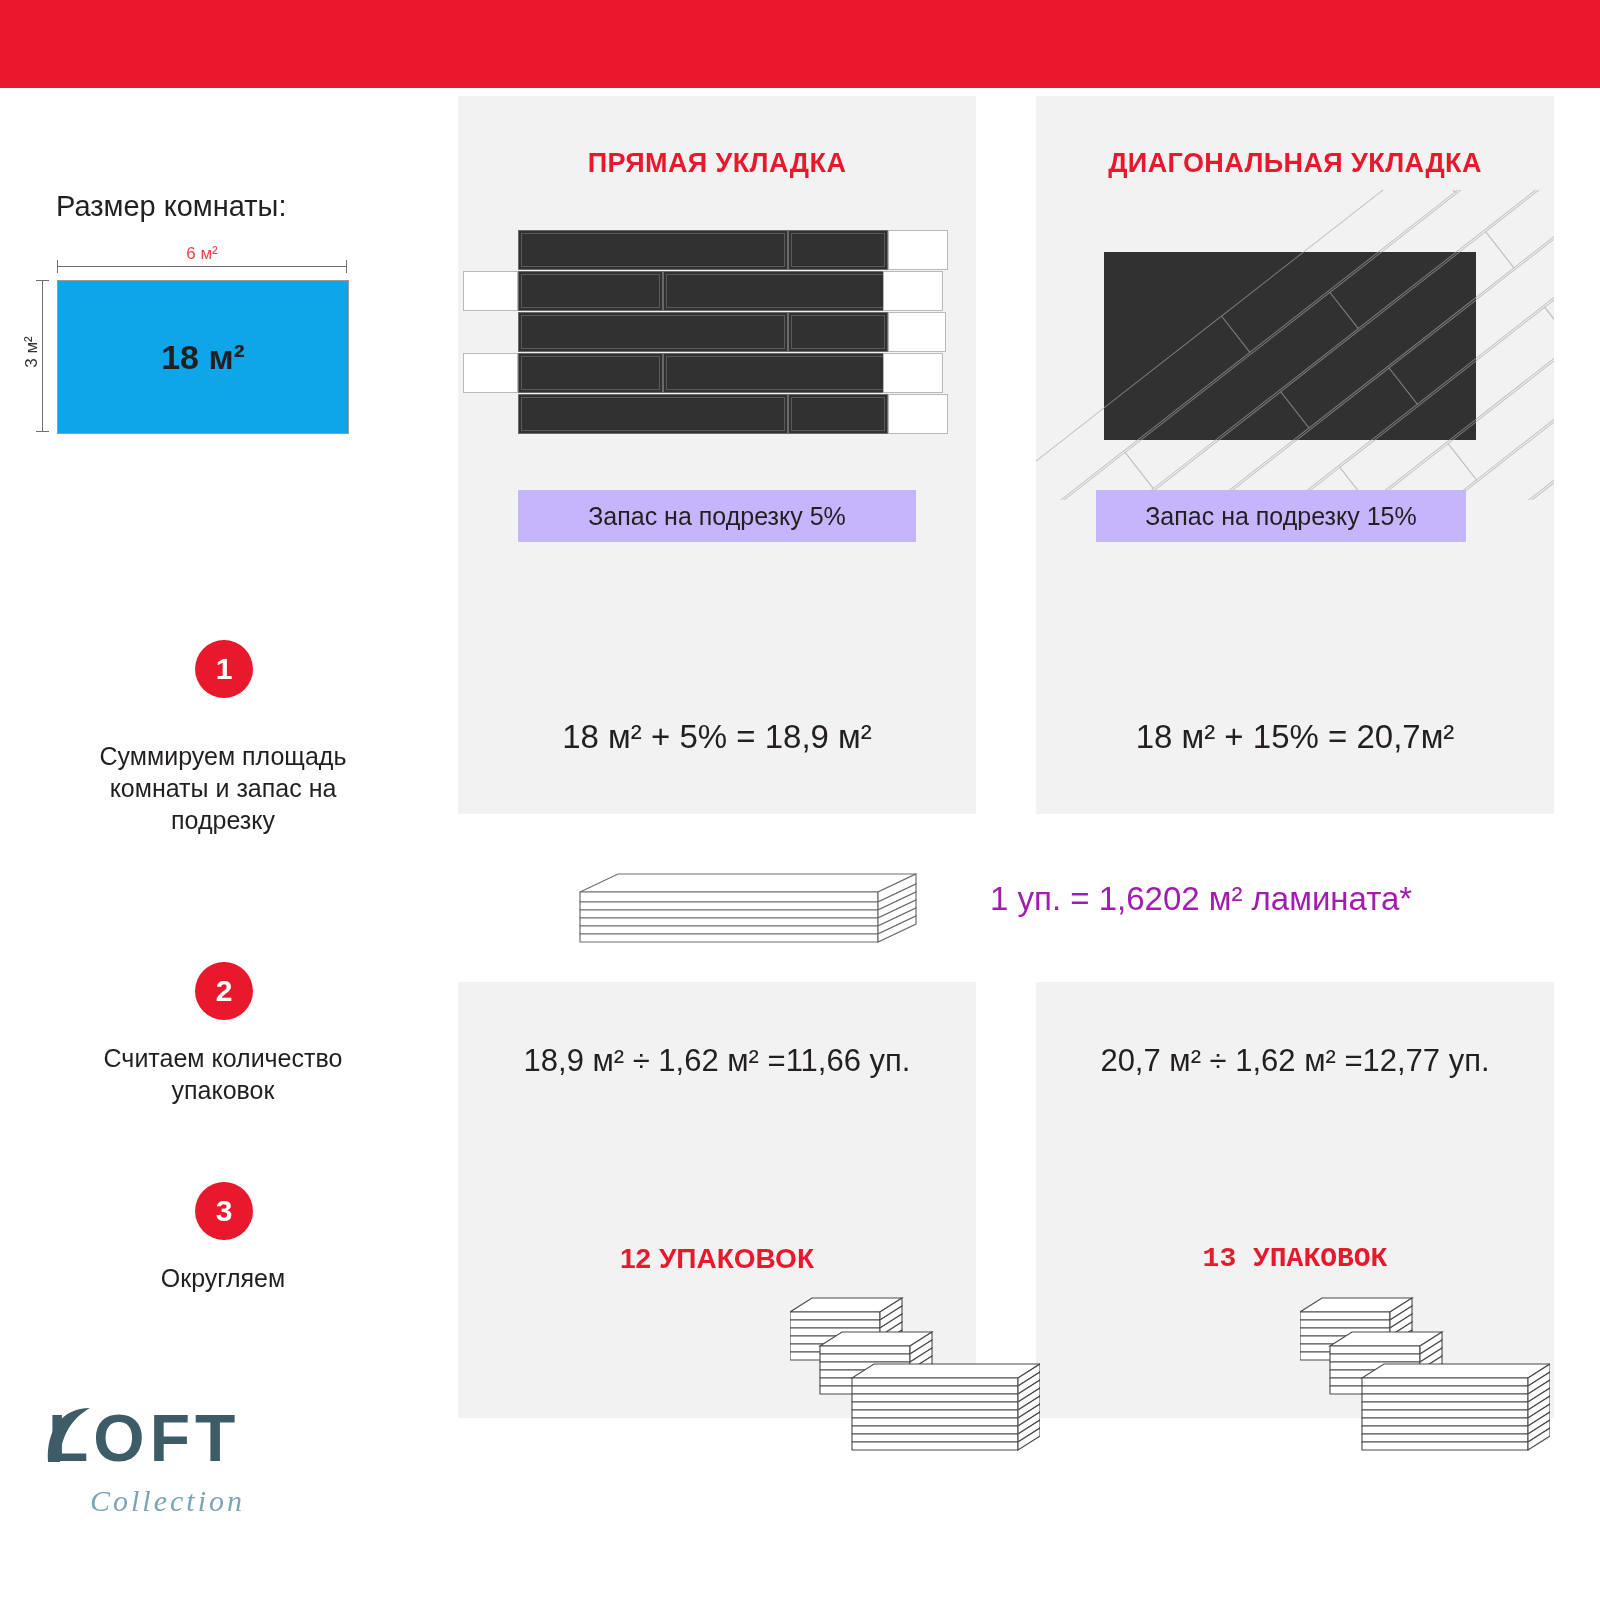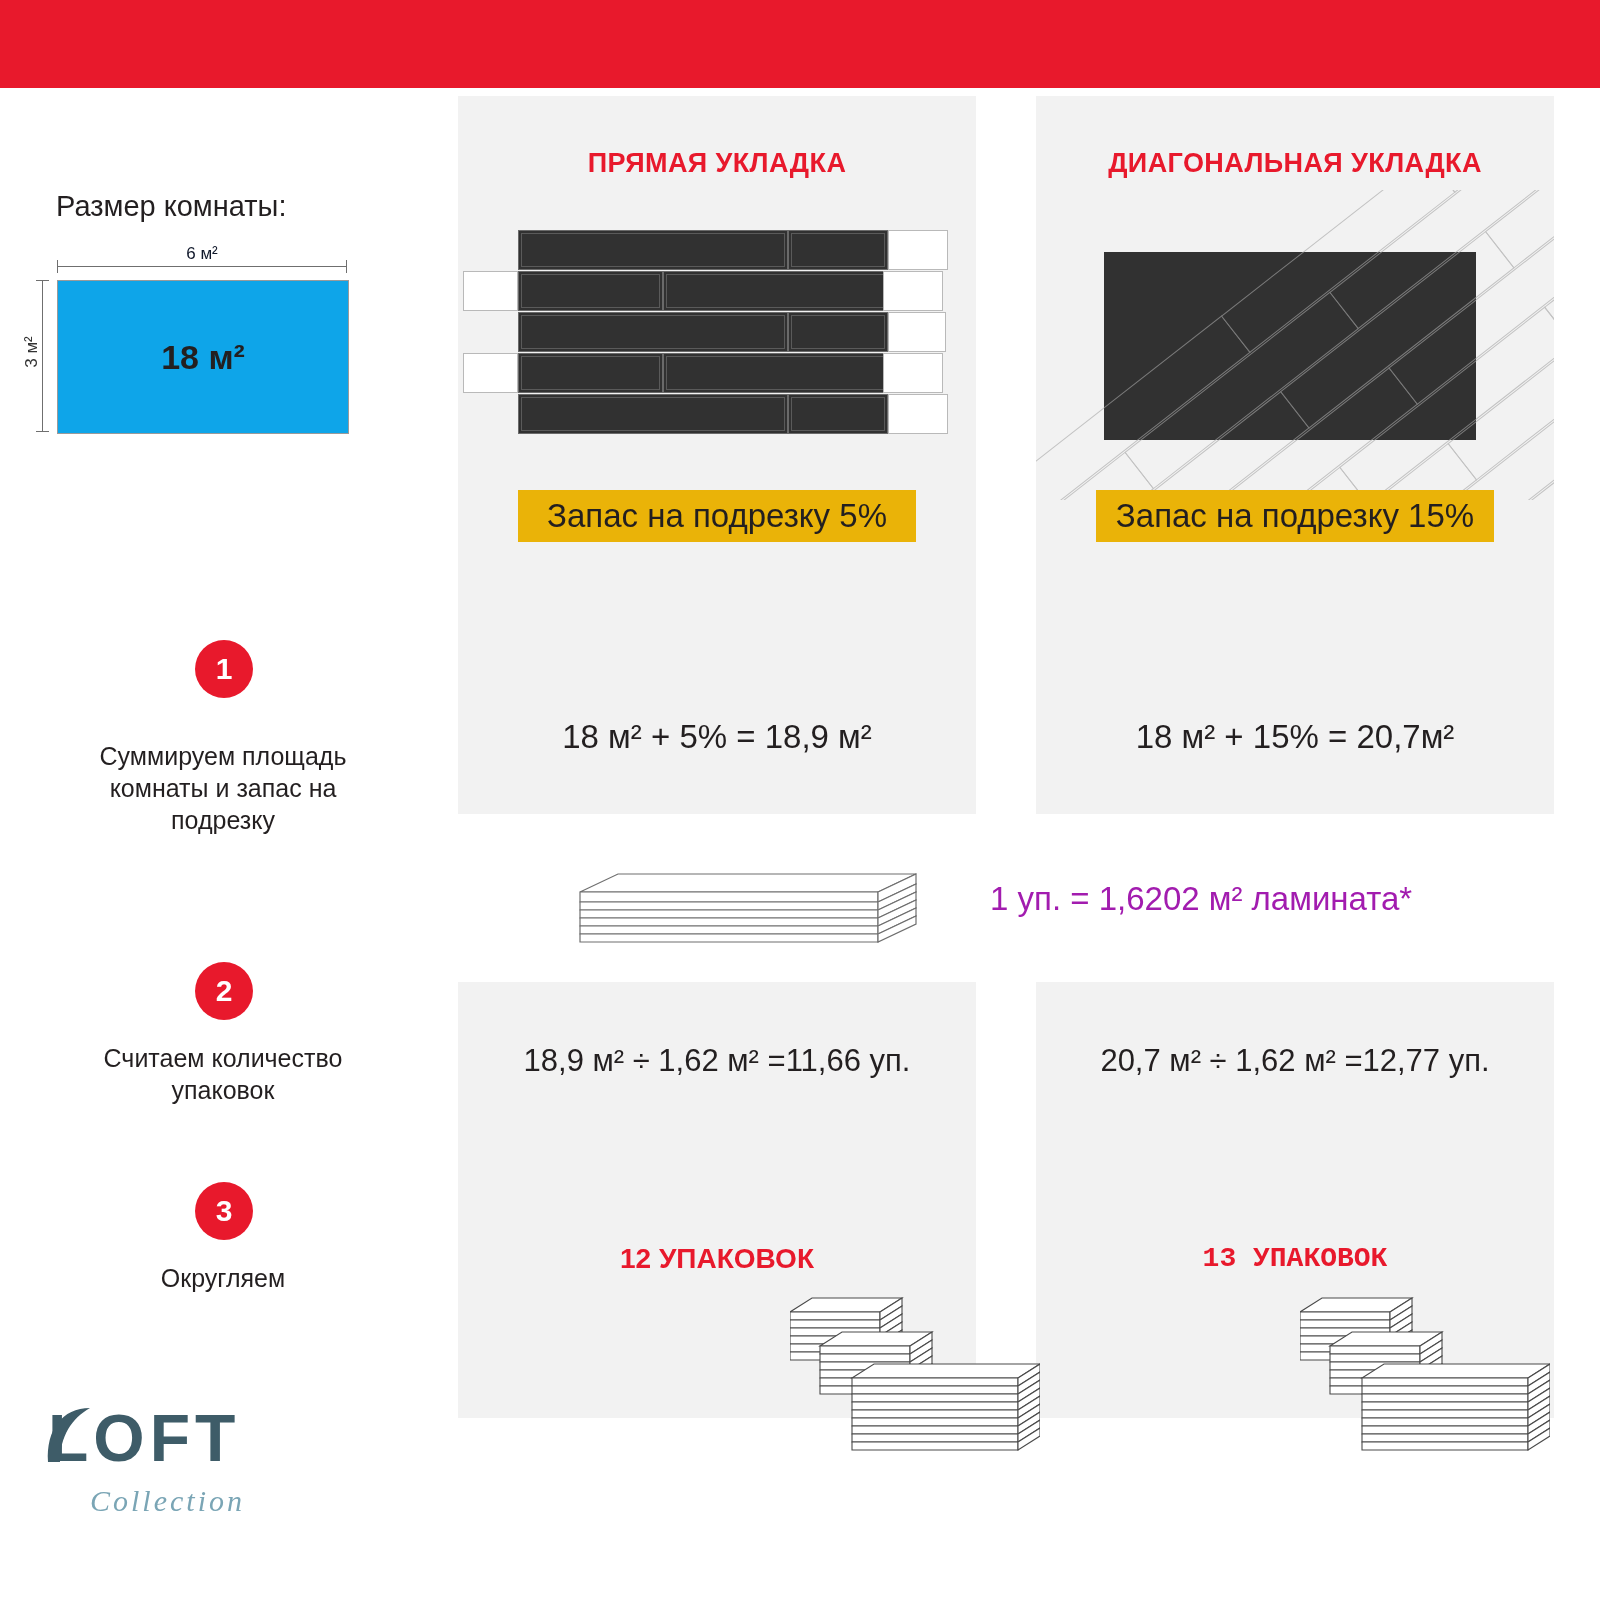--- a/index.html
+++ b/index.html
@@ -71,21 +71,21 @@
   }
   .room-area{
     font-size:34px;font-weight:bold;color:#231f20;
   }
   .dim-top{
     position:absolute;left:57px;top:248px;width:290px;height:26px;
   }
   .dim-top .line{position:absolute;left:0;top:18px;width:290px;height:1px;background:#6f6f6f;}
   .dim-top .cap-l{position:absolute;left:0;top:12px;width:1px;height:13px;background:#6f6f6f;}
   .dim-top .cap-r{position:absolute;left:289px;top:12px;width:1px;height:13px;background:#6f6f6f;}
-  .dim-top .txt{position:absolute;left:0;top:-4px;width:290px;text-align:center;font-size:17px;color:#0f172a;}
+  .dim-top .txt{position:absolute;left:0;top:-4px;width:290px;text-align:center;font-size:17px;color:#ef4444;}
 
   .dim-left{
     position:absolute;left:20px;top:280px;width:30px;height:152px;
   }
   .dim-left .line{position:absolute;left:22px;top:0;width:1px;height:152px;background:#6f6f6f;}
   .dim-left .cap-t{position:absolute;left:16px;top:0;width:13px;height:1px;background:#6f6f6f;}
   .dim-left .cap-b{position:absolute;left:16px;top:151px;width:13px;height:1px;background:#6f6f6f;}
   .dim-left .txt{
     position:absolute;left:-28px;top:62px;width:80px;text-align:center;
     font-size:17px;color:#333;transform:rotate(-90deg);
@@ -98,26 +98,26 @@
 
   .plank{position:absolute;border:1px solid #b9b9b9;background:#ffffff;box-sizing:border-box;}
   .plank.dark{background:#313131;border:1px solid #6a6a6a;}
   .plank.dark::after{
     content:"";position:absolute;left:2px;top:2px;right:2px;bottom:2px;
     border:1px solid #5a5a5a;box-sizing:border-box;
   }
 
   
   .reserve{
-    position:absolute;height:52px;background:#eab308;
+    position:absolute;height:52px;background:#c4b5fd;
     display:flex;align-items:center;justify-content:center;
-    font-size:33px;color:#231f20;
+    font-size:25px;color:#231f20;
   }
   .reserveA{left:518px;top:490px;width:398px;}
-  .reserveB{left:1096px;top:490px;width:398px;}
+  .reserveB{left:1096px;top:490px;width:370px;}
 
   
   .step-badge{
     position:absolute;width:58px;height:58px;border-radius:50%;
     background:#e8192c;color:#fff;font-size:30px;font-weight:bold;
     display:flex;align-items:center;justify-content:center;
   }
   .step-text{
     position:absolute;width:330px;text-align:center;
     font-size:25px;line-height:1.28;color:#231f20;

